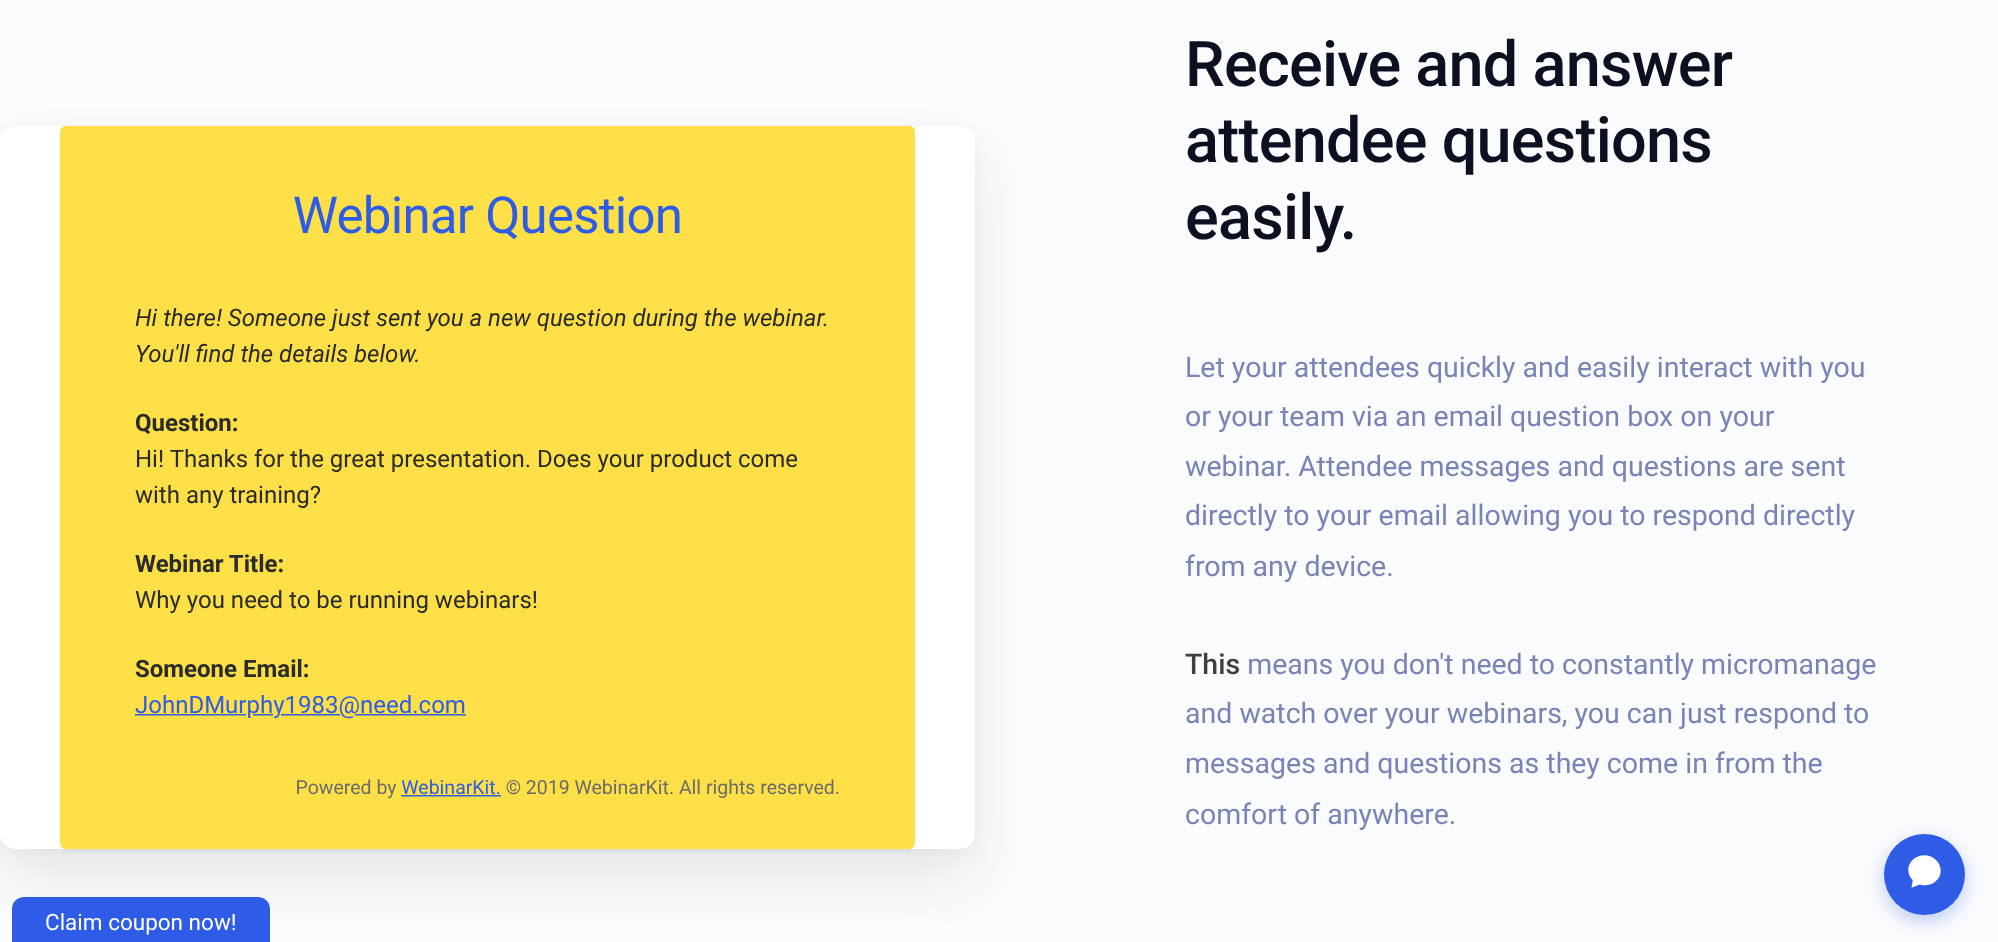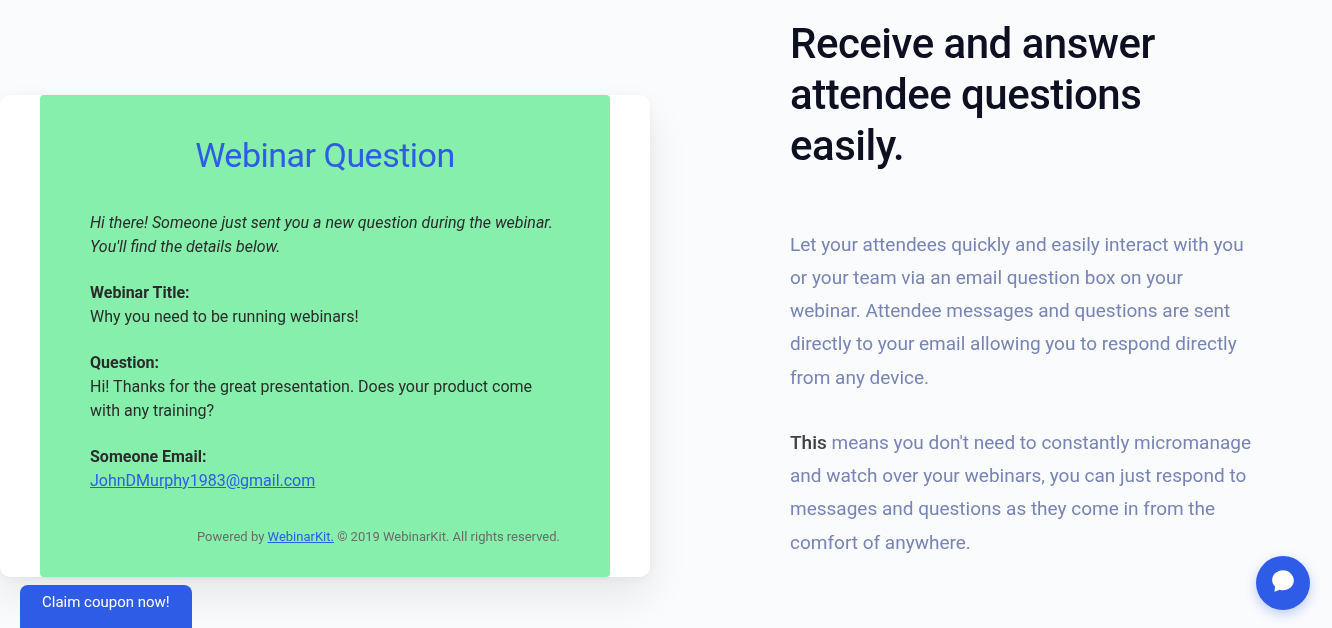--- a/index.html
+++ b/index.html
@@ -25,22 +25,22 @@
       padding-top: 56px;
     }
     .email-card-wrapper {
       background: #fff;
       border-radius: 10px;
       box-shadow: 0 20px 40px rgba(0,0,0,0.08), 0 2px 10px rgba(0,0,0,0.04);
       margin-left: 0;
       width: 650px;
     }
     .email-card {
-      background: #86efac;
-      margin: 39px 40px;
+      background: #fde047;
+      margin: 28px 40px;
       padding: 40px 50px 30px 50px;
       border-radius: 4px;
       box-shadow: 0 1px 3px rgba(0,0,0,0.04);
     }
     .email-title {
       color: #2e5ce6;
       font-size: 34px;
       font-weight: 400;
       text-align: center;
       margin-bottom: 36px;
@@ -97,25 +97,25 @@
       margin-bottom: 32px;
       font-weight: 400;
     }
     .section-paragraph .bold-word {
       color: #404040;
       font-weight: 500;
     }
     .coupon-button {
       position: absolute;
       bottom: 0;
-      left: 20px;
+      left: 8px;
       background: #2e5ce6;
       color: #fff;
       border: none;
-      padding: 8px 22px 17px 22px;
+      padding: 8px 22px 4px 22px;
       font-size: 15px;
       border-radius: 8px 8px 0 0;
       cursor: pointer;
       font-family: inherit;
     }
     .chat-bubble {
       position: absolute;
       bottom: 18px;
       right: 22px;
       width: 54px;
@@ -138,30 +138,30 @@
 <body>
 
 <div class="container">
   <div class="left-panel">
     <div class="email-card-wrapper">
       <div class="email-card">
         <h2 class="email-title">Webinar Question</h2>
         <div class="email-body">
           <p class="email-intro">Hi there! Someone just sent you a new question during the webinar. You'll find the details below.</p>
           <div class="email-section">
+            <span class="email-label">Question:</span>
+            <span class="email-value">Hi! Thanks for the great presentation. Does your product come with any training?</span>
+          </div>
+          <div class="email-section">
             <span class="email-label">Webinar Title:</span>
             <span class="email-value">Why you need to be running webinars!</span>
           </div>
           <div class="email-section">
-            <span class="email-label">Question:</span>
-            <span class="email-value">Hi! Thanks for the great presentation. Does your product come with any training?</span>
-          </div>
-          <div class="email-section">
             <span class="email-label">Someone Email:</span>
-            <a href="#" class="email-link email-value">JohnDMurphy1983@gmail.com</a>
+            <a href="#" class="email-link email-value">JohnDMurphy1983@need.com</a>
           </div>
           <div class="email-footer">
             <span>Powered by </span><a href="#" class="email-footer-link">WebinarKit.</a><span> © 2019 WebinarKit. All rights reserved.</span>
           </div>
         </div>
       </div>
     </div>
   </div>
 
   <div class="right-panel">

